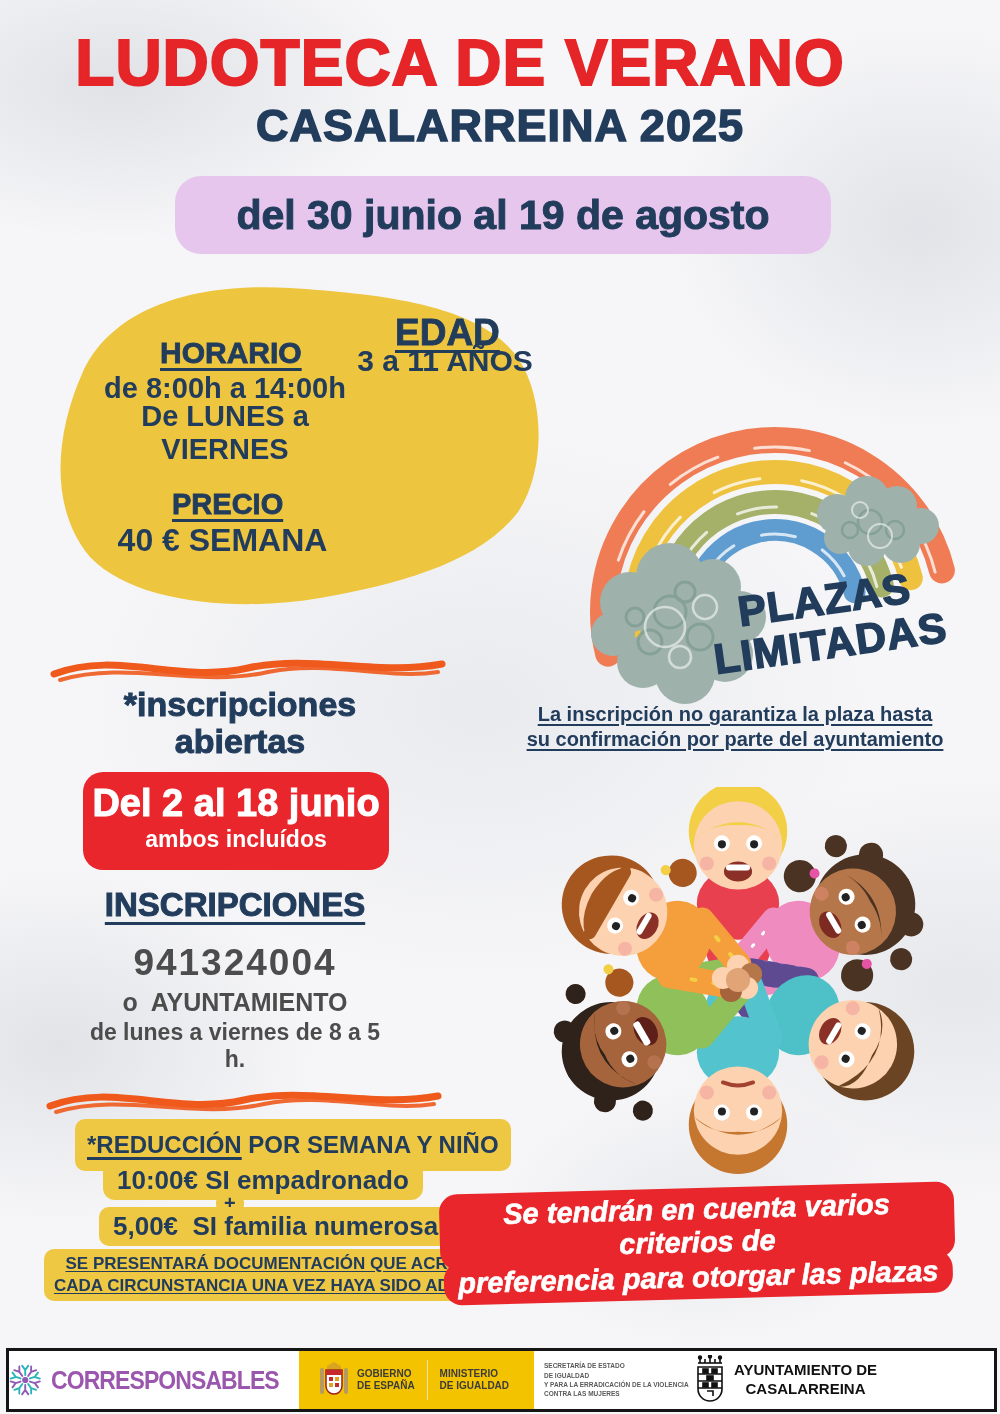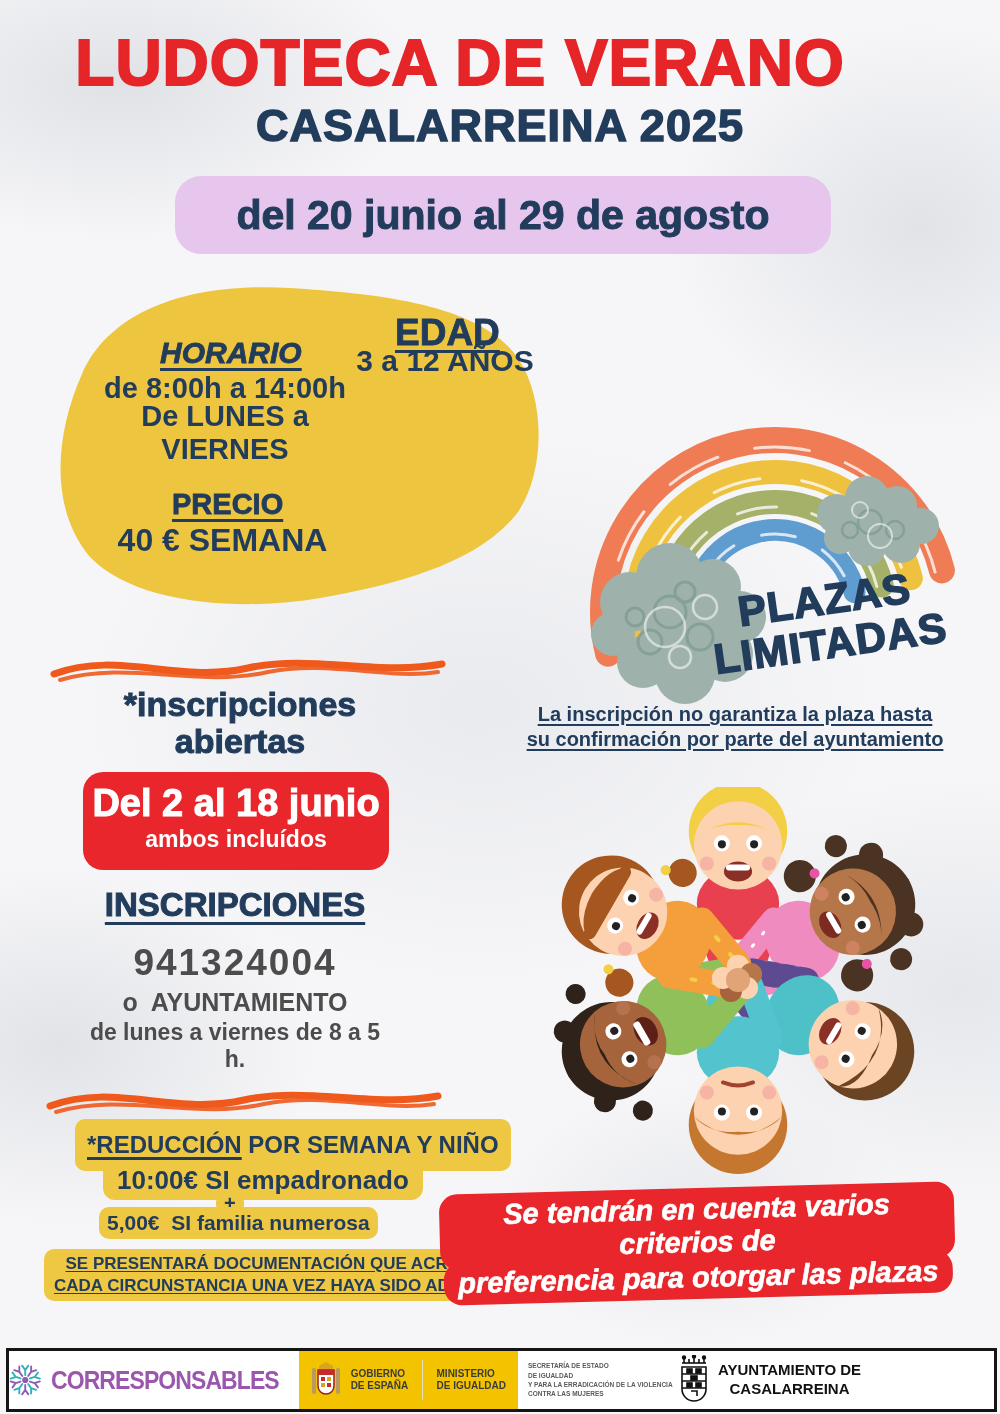--- a/index.html
+++ b/index.html
@@ -20,21 +20,21 @@
   .center{text-align:center;}
   .title{left:0;top:26px;width:920px;font-size:64px;font-weight:800;color:#e52528;
     letter-spacing:1px;-webkit-text-stroke:2px #e52528;}
   .subtitle{left:0;top:100px;width:1000px;font-size:45px;font-weight:800;
     -webkit-text-stroke:1.5px #223c5c;letter-spacing:1px;}
   .date-banner{left:175px;top:176px;width:656px;height:78px;background:#e7c6ee;border-radius:26px;
     line-height:78px;font-size:41px;font-weight:800;-webkit-text-stroke:1px #223c5c;}
   .blob-svg{left:40px;top:282px;width:505px;height:327px;}
   .blob-label{font-weight:800;text-decoration:underline;text-decoration-thickness:3px;text-underline-offset:5px;
     -webkit-text-stroke:0.8px #223c5c;}
-  .horario-label{left:160px;top:336px;width:130px;font-size:30px;font-style:italic;}
+  .horario-label{left:160px;top:336px;width:130px;font-size:30px;}
   .horario-time{left:95px;top:372px;width:260px;font-size:29px;font-weight:600;}
   .horario-days{left:80px;top:400px;width:290px;font-size:29px;font-weight:600;}
   .edad-label{left:395px;top:312px;width:100px;font-size:37px;}
   .edad-value{left:350px;top:344px;width:190px;font-size:30px;font-weight:600;}
   .precio-label{left:172px;top:488px;width:100px;font-size:29px;}
   .precio-value{left:115px;top:522px;width:215px;font-size:32px;font-weight:600;}
   .rainbow-svg{left:575px;top:292px;width:400px;height:430px;}
   .plazas-title{left:685px;top:578px;width:285px;transform:rotate(-8deg);font-size:42px;font-weight:800;
     line-height:1.05;-webkit-text-stroke:1.6px #223c5c;letter-spacing:1px;}
   .plazas-note{left:500px;top:702px;width:470px;font-size:20px;font-weight:800;line-height:1.25;
@@ -50,60 +50,60 @@
   .insc-heading{left:85px;top:886px;width:300px;font-size:33px;font-weight:800;
     -webkit-text-stroke:1px #223c5c;text-decoration:underline;text-decoration-thickness:3px;text-underline-offset:6px;}
   .phone{left:85px;top:942px;width:300px;font-size:37px;font-weight:700;color:#4c4c4c;letter-spacing:2px;}
   .office{left:85px;top:988px;width:300px;font-size:25px;font-weight:700;color:#4c4c4c;}
   .hours{left:85px;top:1019px;width:300px;font-size:23px;font-weight:600;color:#4c4c4c;}
   .hl{position:absolute;background:#eec743;border-radius:10px;color:#223c5c;white-space:nowrap;}
   .red-title{left:75px;top:1119px;padding:12px 12px;font-size:24px;font-weight:800;}
   .red-title u{text-decoration-thickness:2.5px;text-underline-offset:4px;}
   .red-opt1{left:103px;top:1161px;padding:4px 14px;font-size:26px;font-weight:800;border-radius:12px;}
   .plus-chip{left:216px;top:1192px;padding:0 8px;font-size:20px;font-weight:800;}
-  .red-opt2{left:99px;top:1207px;padding:4px 8px;font-size:21px;font-weight:800;}
+  .red-opt2{left:99px;top:1207px;padding:4px 14px;font-size:26px;font-weight:800;}
   .red-note{left:44px;top:1249px;padding:4px 10px;font-size:17px;font-weight:700;line-height:1.3;
     text-align:center;text-decoration:underline;text-underline-offset:2px;white-space:nowrap;}
   .kids-svg{left:522px;top:787px;width:432px;height:392px;}
   .criteria{left:440px;top:1188px;width:515px;transform:rotate(-1.5deg);text-align:center;}
   .criteria .line{display:inline-block;background:#e8262b;color:#fff;font-size:29px;font-weight:800;
     font-style:italic;padding:5px 14px;border-radius:18px;-webkit-text-stroke:0.6px #fff;}
   .criteria .l2{margin-top:-8px;}
   .footer{left:6px;top:1348px;width:985px;height:58px;background:#fff;border:3px solid #151515;
     display:flex;align-items:stretch;}
   .fcell{display:flex;align-items:center;}
   .la-rioja{padding-left:12px;width:190px;gap:9px;}
   .la-rioja-text{font-size:31px;font-weight:700;color:#2e3d4f;letter-spacing:-0.5px;}
   .corr{width:290px;gap:10px;}
   .corr-text{font-size:25px;font-weight:800;color:#9a57ad;letter-spacing:-1px;transform:scaleX(.92);transform-origin:left;}
-  .gob{background:#f3c300;padding:0 12px;gap:8px;width:195px;justify-content:space-between;}
+  .gob{background:#f3c300;padding:0 20px;gap:8px;width:195px;}
   .gob-text{font-size:10px;font-weight:800;color:#3b3b3b;line-height:1.2;}
   .gob-div{width:1px;height:70%;background:#e6e0c0;margin:0 4px;align-self:center;}
   .secretaria{width:150px;padding-left:10px;font-size:6.5px;color:#5a5a5a;line-height:1.45;font-weight:600;}
   .ayto{width:200px;gap:8px;padding-right:8px;}
   .ayto-text{font-size:15px;font-weight:800;color:#111;line-height:1.25;text-align:center;}
 </style>
 </head>
 <body>
 
 <div class="poster">
 
   <div class="abs title center">LUDOTECA DE VERANO</div>
   <div class="abs subtitle center navy">CASALARREINA 2025</div>
-  <div class="abs date-banner center navy">del 20 junio al 29 de agosto</div>
+  <div class="abs date-banner center navy">del 30 junio al 19 de agosto</div>
 
   <svg class="abs blob-svg" viewBox="0 0 505 327">
     <path fill="#eec53f" d="M250,6 C150,0 70,28 42,92 C16,150 8,225 50,275 C95,322 200,330 280,316
       C360,302 440,280 478,230 C505,190 506,118 478,76 C440,22 340,12 250,6 Z"></path>
   </svg>
   <div class="abs center navy blob-label horario-label">HORARIO</div>
   <div class="abs center navy horario-time">de 8:00h a 14:00h</div>
   <div class="abs center navy horario-days">De LUNES a VIERNES</div>
   <div class="abs center navy blob-label edad-label">EDAD</div>
-  <div class="abs center navy edad-value">3 a 12 AÑOS</div>
+  <div class="abs center navy edad-value">3 a 11 AÑOS</div>
   <div class="abs center navy blob-label precio-label">PRECIO</div>
   <div class="abs center navy precio-value">40 € SEMANA</div>
 
   <svg class="abs rainbow-svg" viewBox="0 0 400 430">
     <g transform="rotate(-14 200 320)" fill="none" stroke-linecap="round">
       <path d="M28,320 A172,172 0 0 1 372,320" stroke="#ef7c54" stroke-width="26"></path>
       <path d="M60,320 A140,140 0 0 1 340,320" stroke="#eec23f" stroke-width="24"></path>
       <path d="M90,320 A110,110 0 0 1 310,320" stroke="#a5b168" stroke-width="24"></path>
       <path d="M118,320 A82,82 0 0 1 282,320" stroke="#5f9dd1" stroke-width="22"></path>
       <path d="M35,320 A165,165 0 0 1 365,320" stroke="#fff" stroke-width="3" opacity=".75" stroke-dasharray="55 38"></path>

